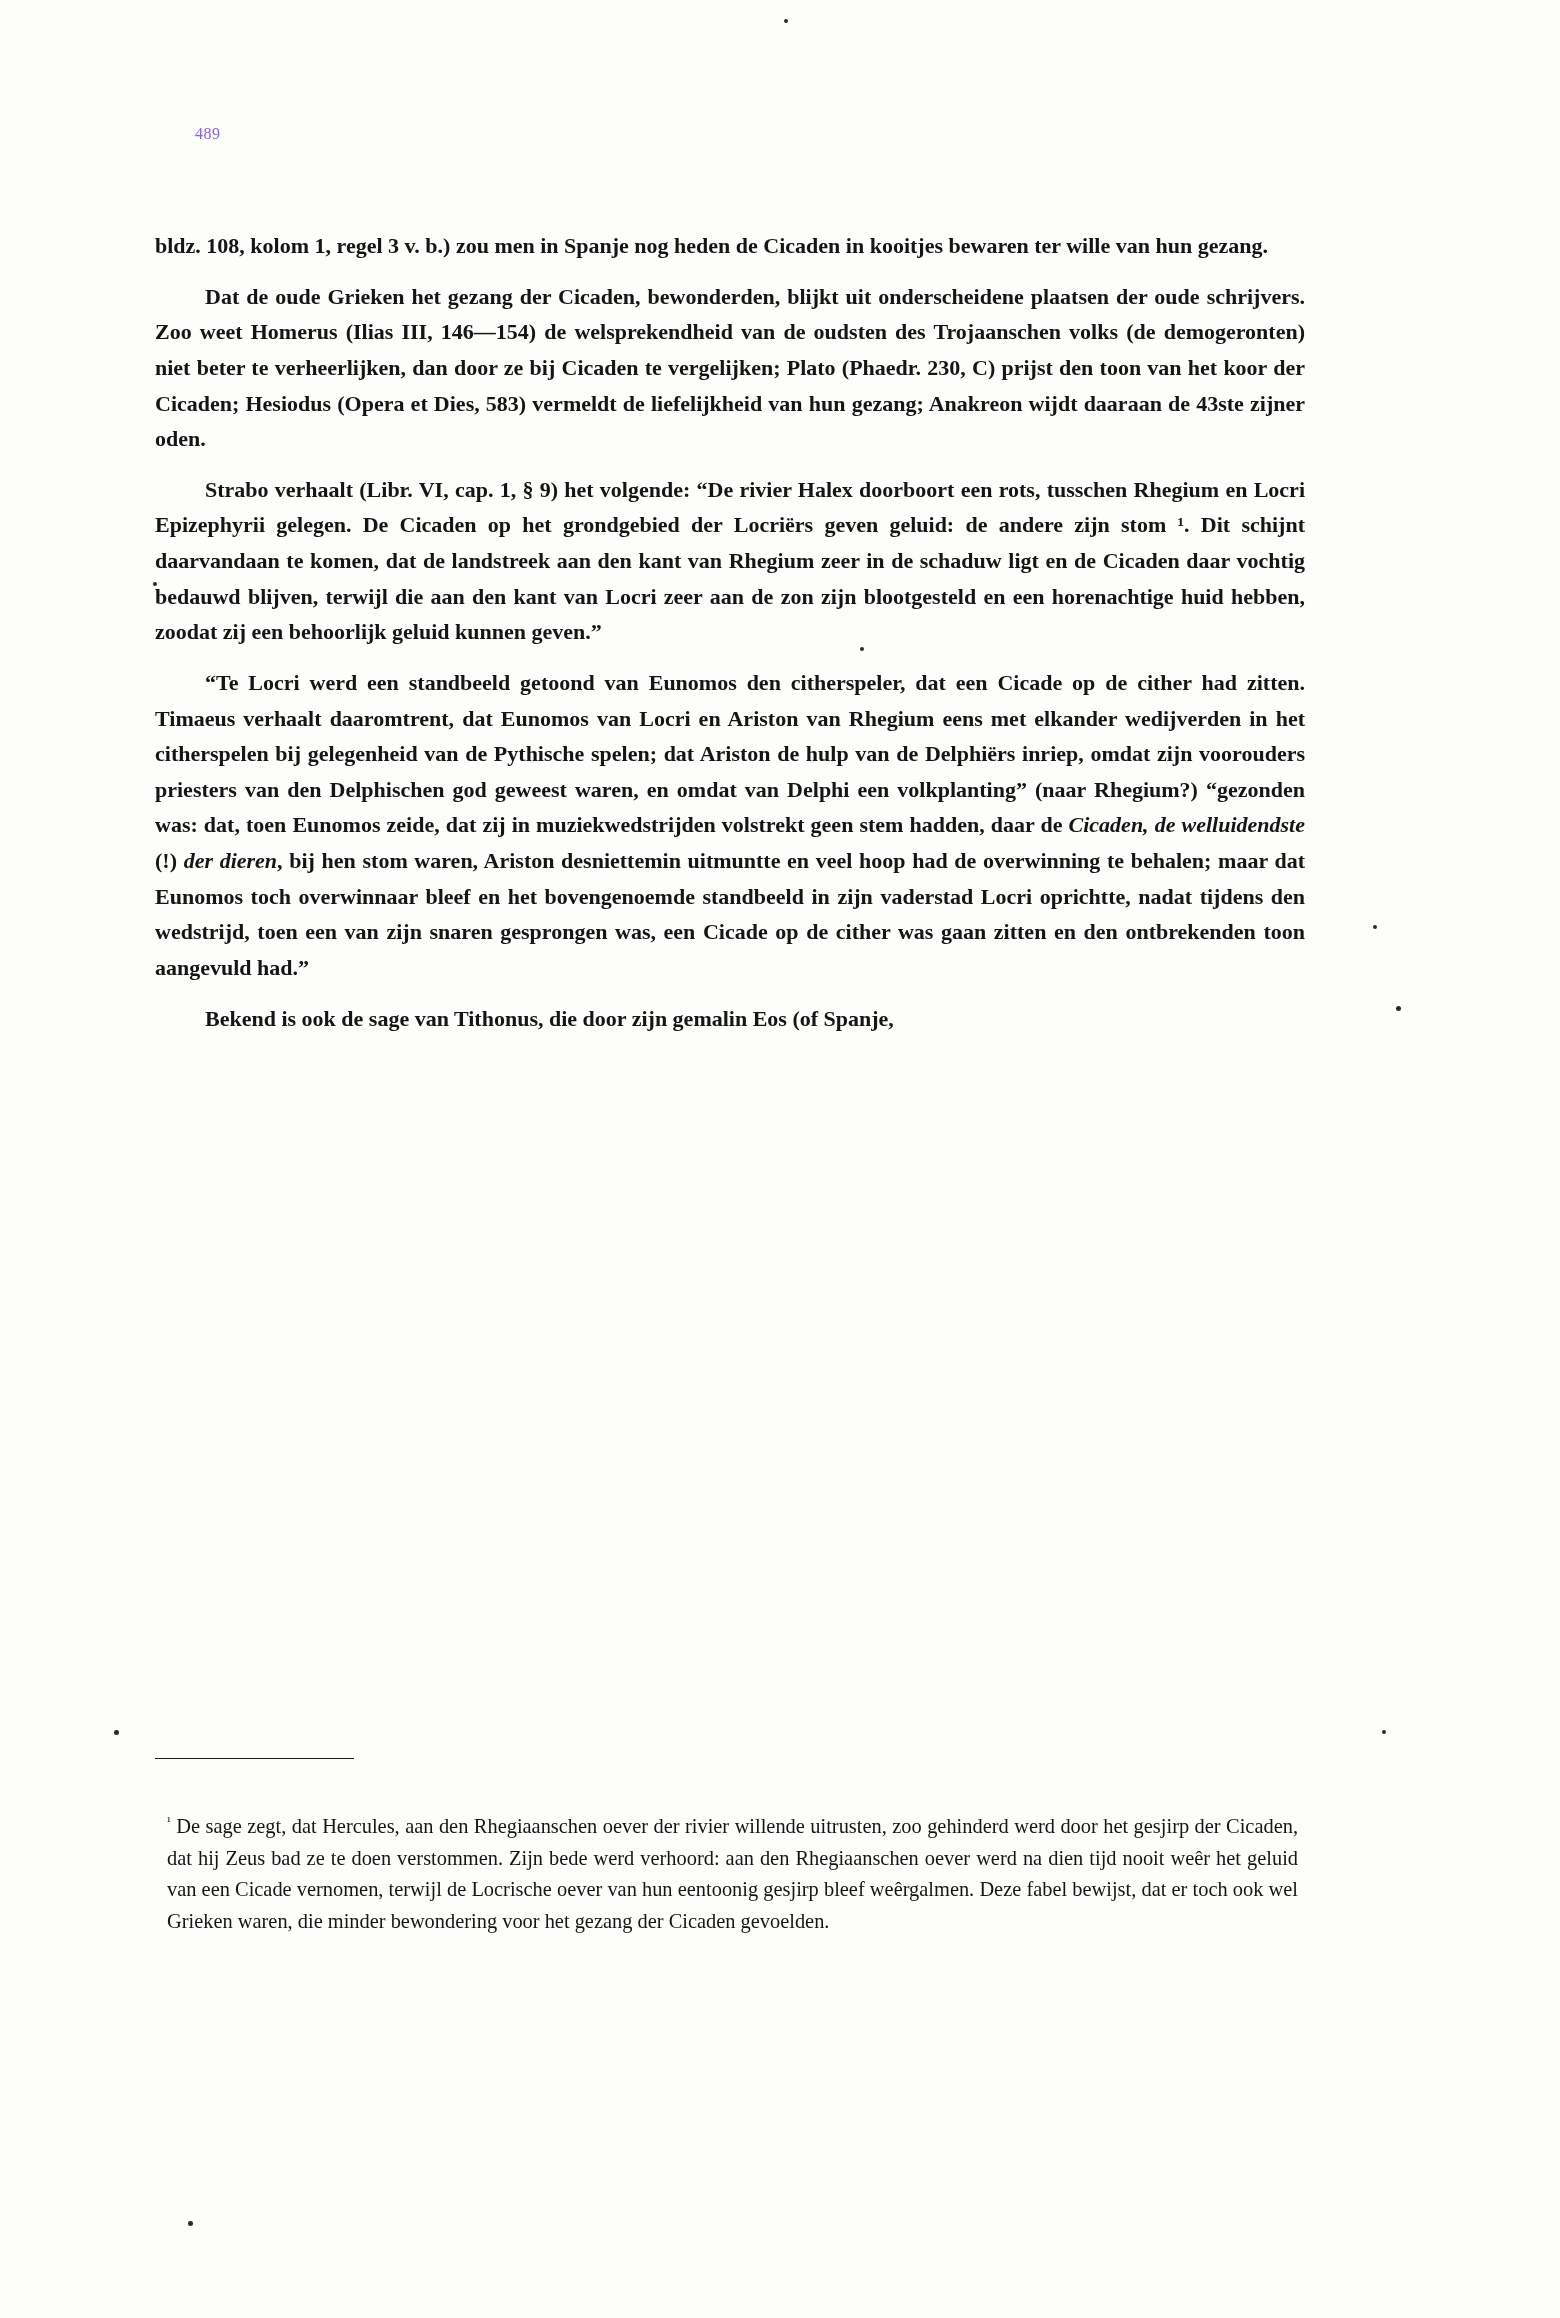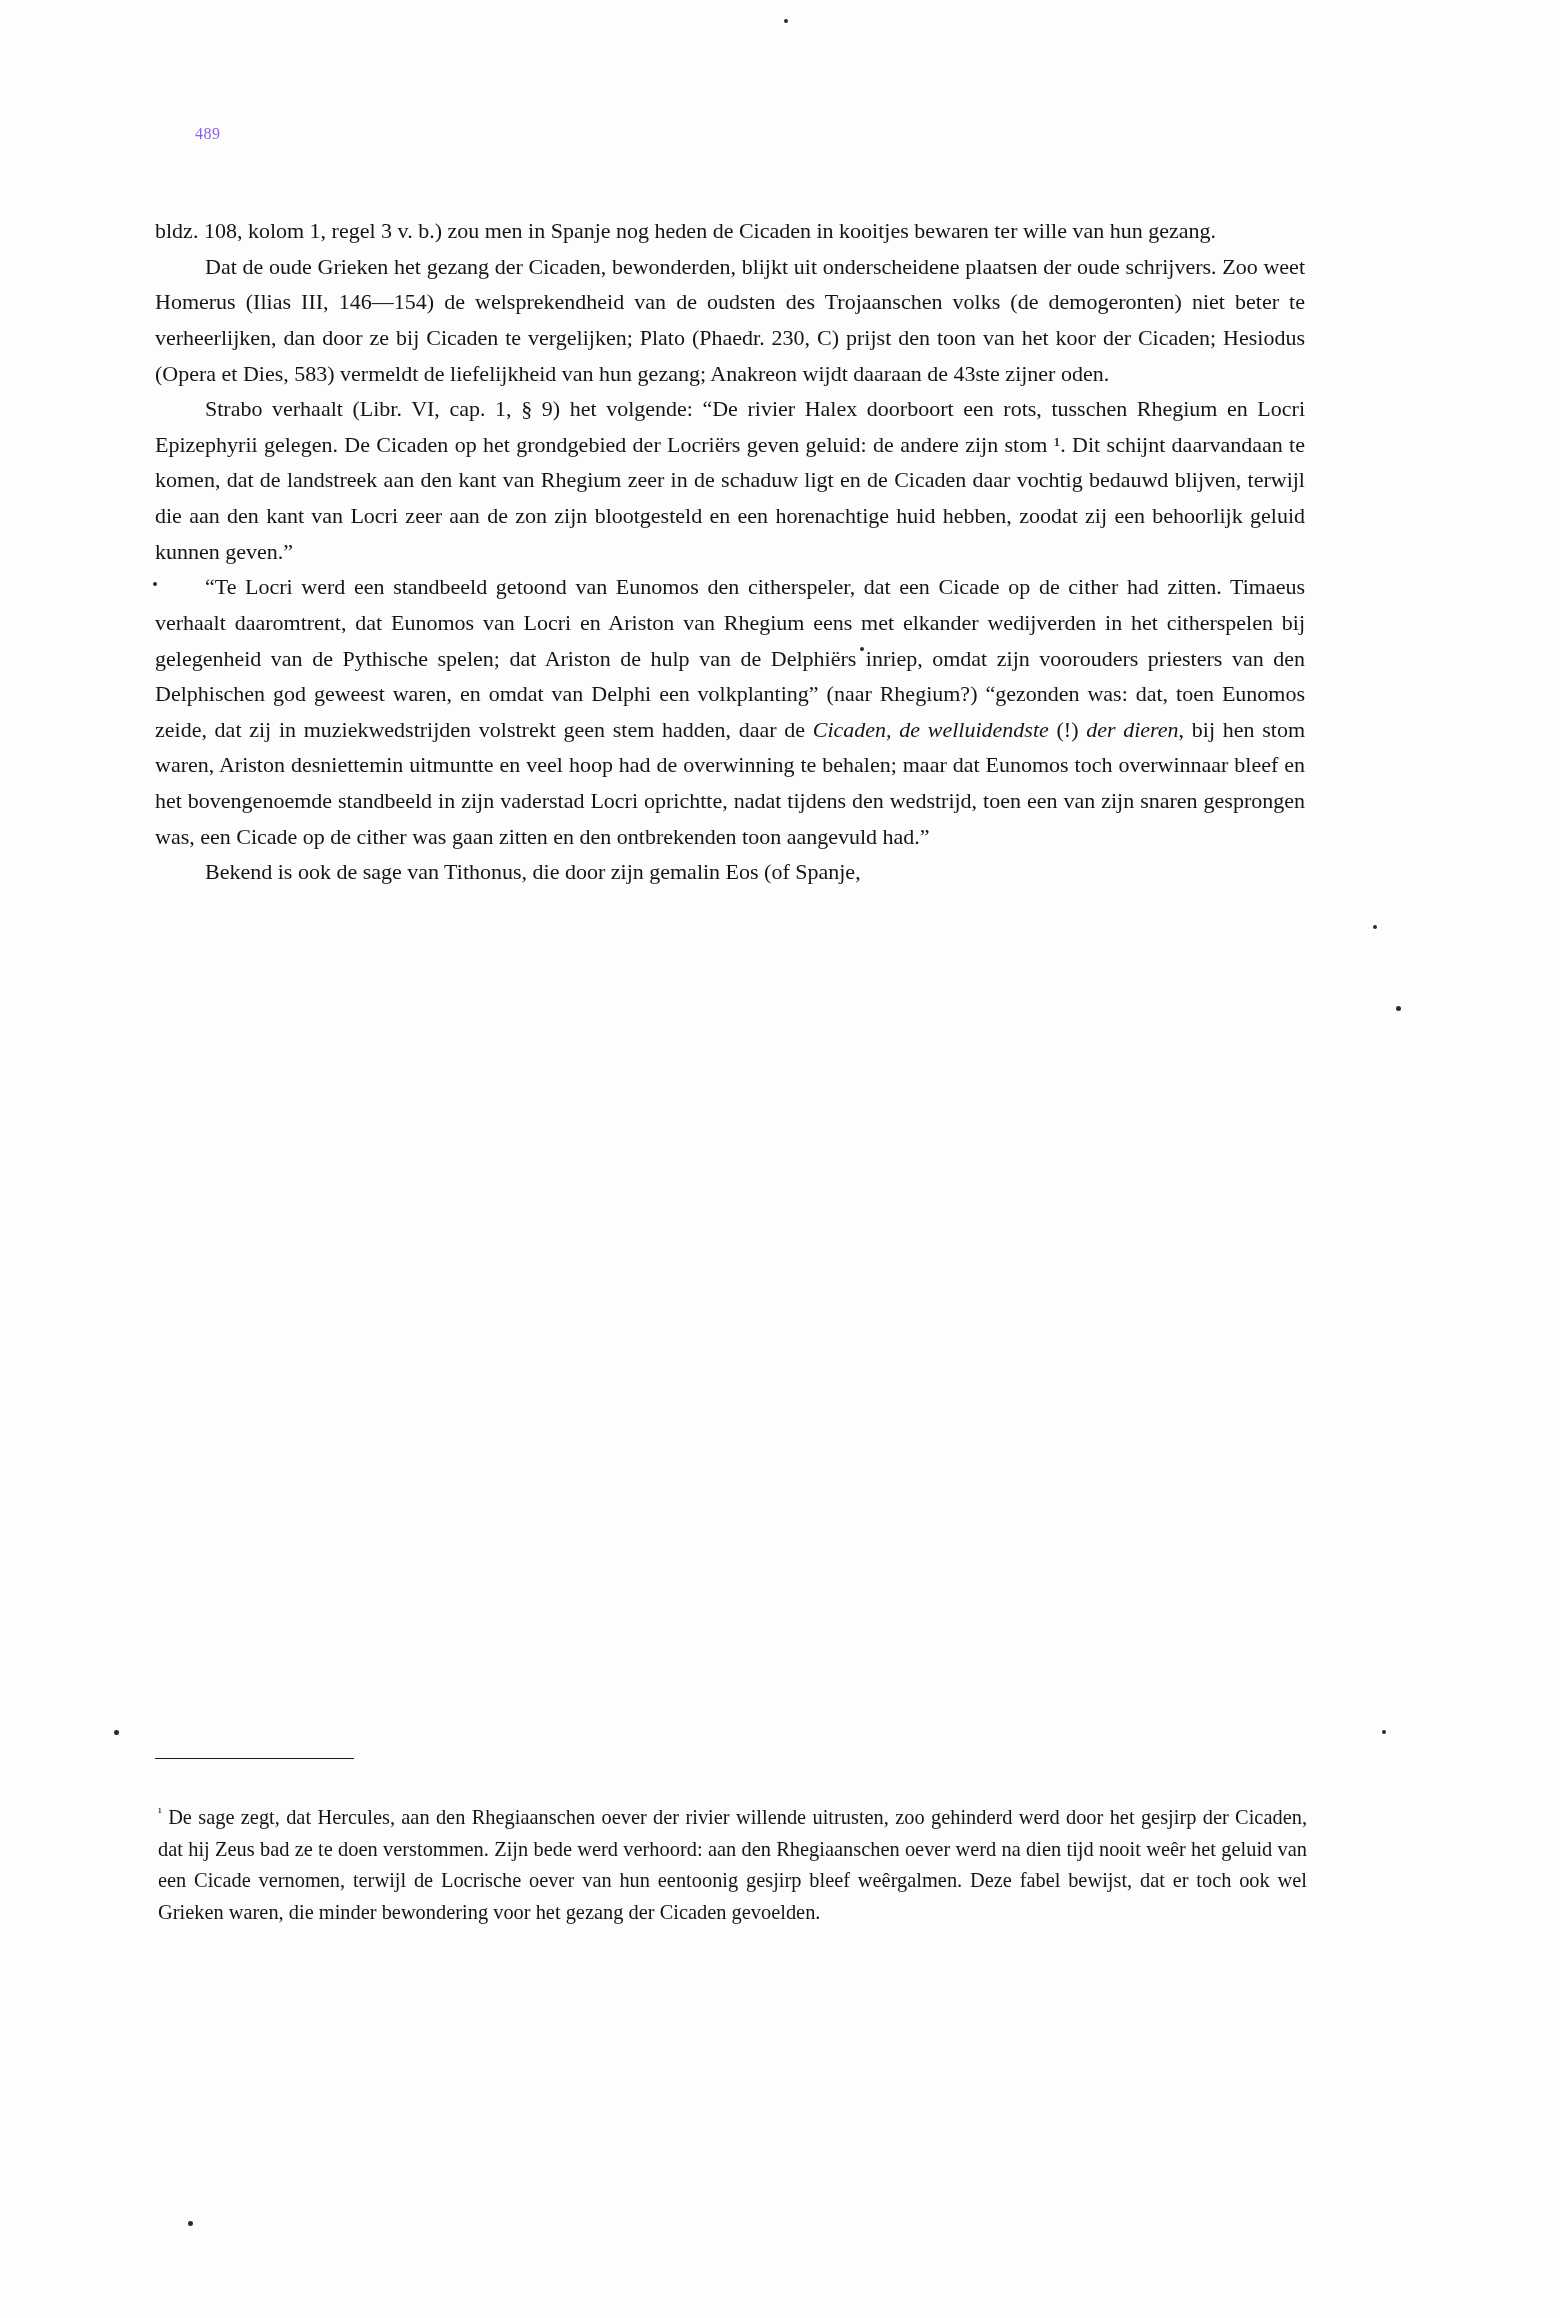--- a/index.html
+++ b/index.html
@@ -34,22 +34,23 @@
     position: absolute;
     left: 155px;
     top: 213px;
     width: 1150px;
     font-size: 22px;
     line-height: 1.62;
     text-align: justify;
     color: #151515;
   }
   .body-text p {
-    margin: 0 0 0 0;
+    margin: 15px 0 0 0;
     text-indent: 0;
+    font-weight: bold;
   }
   .body-text p.indent {
     text-indent: 50px;
   }
   .ital {
     font-style: italic;
   }
   .sup {
     font-size: 0.62em;
     vertical-align: super;
@@ -65,21 +66,21 @@
   .footnote {
     position: absolute;
     left: 155px;
     top: 1799px;
     width: 1155px;
     font-size: 20.4px;
     line-height: 1.55;
     text-align: justify;
     color: #151515;
   }
-  .footnote p { margin: 3px; }
+  .footnote p { margin: 12px; }
   .speck {
     position: absolute;
     background: #2a2a2a;
     border-radius: 50%;
   }
   .s1 { left: 784px; top: 18.5px; width: 4.2px; height: 4.2px; }
   .s2 { left: 1373px; top: 925px; width: 4.2px; height: 4.2px; }
   .s3 { left: 1396px; top: 1006px; width: 5.1px; height: 5.1px; }
   .s4 { left: 153px; top: 582px; width: 4.2px; height: 4.2px; }
   .s5 { left: 114px; top: 1730px; width: 4.6px; height: 4.6px; }

